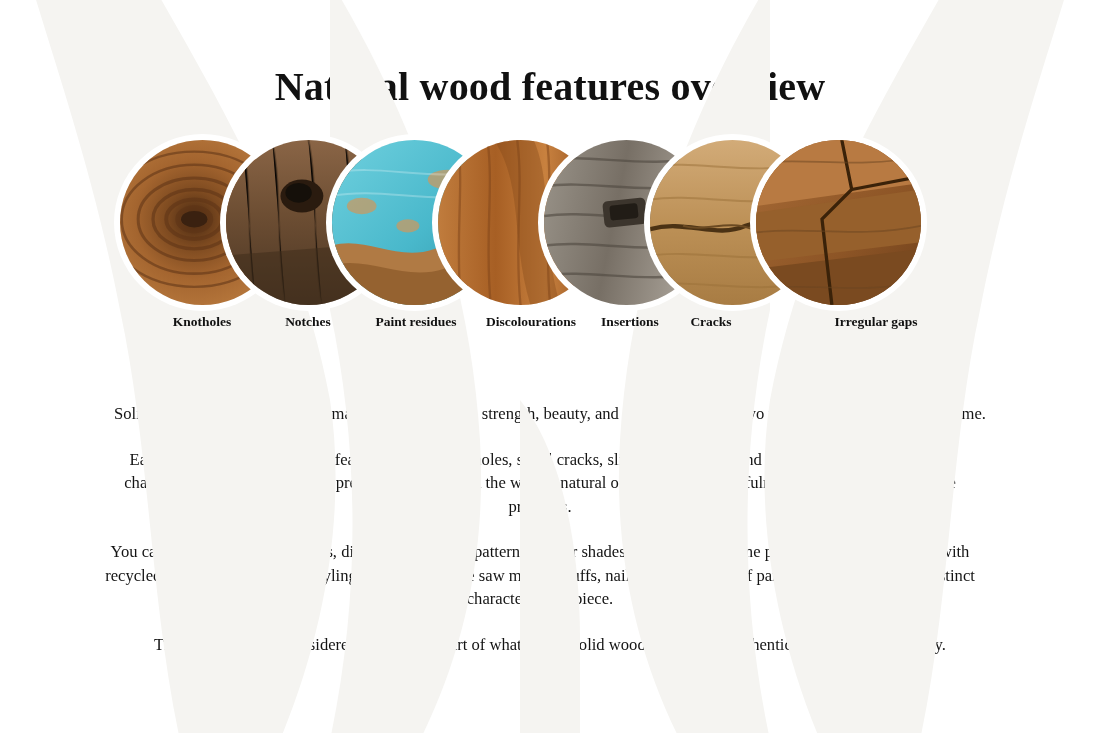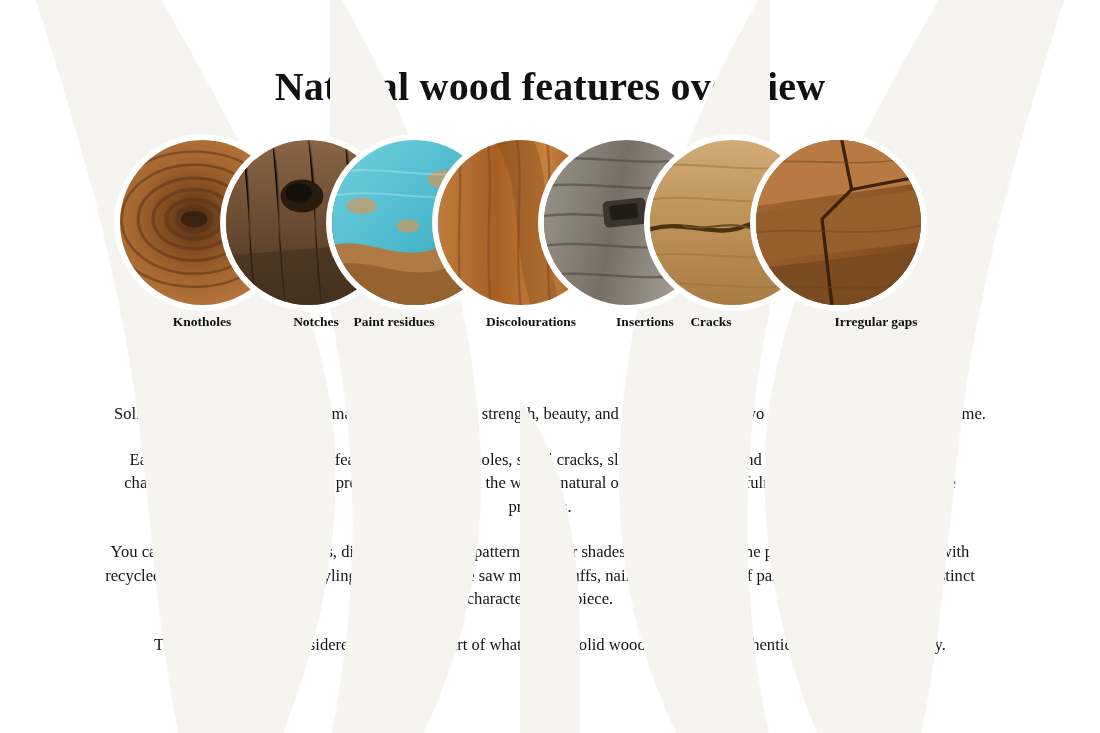--- a/index.html
+++ b/index.html
@@ -289,24 +289,24 @@
             <path d="M0 56 C 30 52, 60 60, 100 52"></path>
             <path d="M0 90 C 30 86, 60 94, 100 86"></path>
           </g>
         </svg>
       </div>
 
     </div>
 
     <div class="labels">
       <div class="label" style="left:152px">Knotholes</div>
-      <div class="label" style="left:266px">Notches</div>
-      <div class="label" style="left:344px">Paint residues</div>
+      <div class="label" style="left:258px">Notches</div>
+      <div class="label" style="left:366px">Paint residues</div>
       <div class="label" style="left:481px">Discolourations</div>
-      <div class="label" style="left:595px">Insertions</div>
+      <div class="label" style="left:580px">Insertions</div>
       <div class="label" style="left:661px">Cracks</div>
       <div class="label" style="left:826px">Irregular gaps</div>
     </div>
   </div>
 
   <div class="body-copy">
     <p>Solid wood is a precious natural material valued for its strength, beauty, and individuality. No two pieces are ever exactly the same.</p>
     <p class="p-narrow">Each item may display unique features such as knotholes, small cracks, slight indentations, and surface irregularities. These characteristics are intentionally preserved to highlight the wood's natural origin, reduce wastefulness, and support sustainable practices.</p>
     <p class="p-narrow">You can expect natural blemishes, differences in grain patterns, colour shades, and textures. Some products, especially those with recycled, vintage, or industrial styling, may also feature saw marks, scuffs, nail holes, or traces of paint — all adding to the distinct character of the piece.</p>
     <p>These traits are not considered defects, but part of what makes solid wood furniture so authentic and full of personality.</p>

